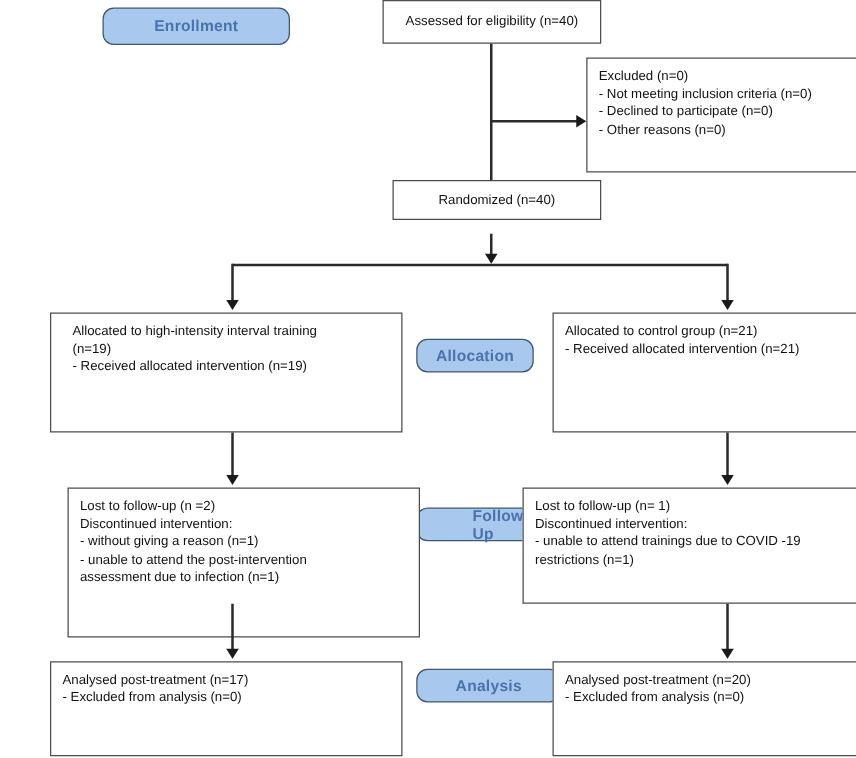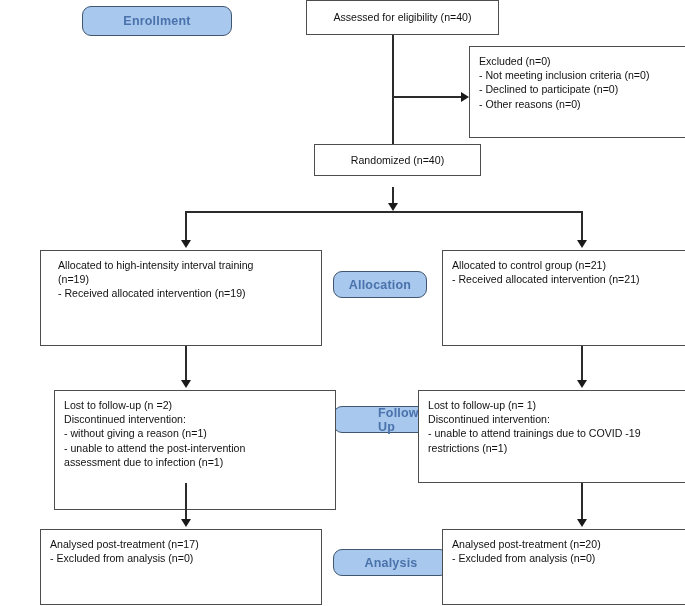--- a/index.html
+++ b/index.html
@@ -31,23 +31,23 @@
 <body>
 
 <div id="canvas">
 
   <div class="stage" style="left:44px;top:6px;width:150px;height:30px;">Enrollment</div>
 
   <div class="stage" style="left:295px;top:271px;width:94px;height:27px;">Allocation</div>
 
   <div class="stage" style="left:295px;top:406px;width:94px;height:27px;padding-left:44px;">Follow-Up</div>
 
-  <div class="stage" style="left:295px;top:549px;width:116px;height:27px;">Analysis</div>
+  <div class="stage" style="left:295px;top:535px;width:116px;height:27px;">Analysis</div>
 
-  <div class="box center" style="left:268px;top:0px;width:193px;height:35px;">Assessed for eligibility (n=40)</div>
+  <div class="box center" style="left:268px;top:0px;width:175px;height:35px;">Assessed for eligibility (n=40)</div>
 
   <div class="vline" style="left:354px;top:35px;height:120px;"></div>
 
   <div class="hline" style="left:354px;top:96px;width:70px;"></div>
   <div class="arrow-right" style="left:423px;top:92px;"></div>
 
   <div class="box" style="left:431px;top:46px;width:243px;height:92px;">Excluded  (n=0)
  - Not meeting inclusion criteria (n=0)
  - Declined to participate (n=0)
  - Other reasons (n=0)</div>

